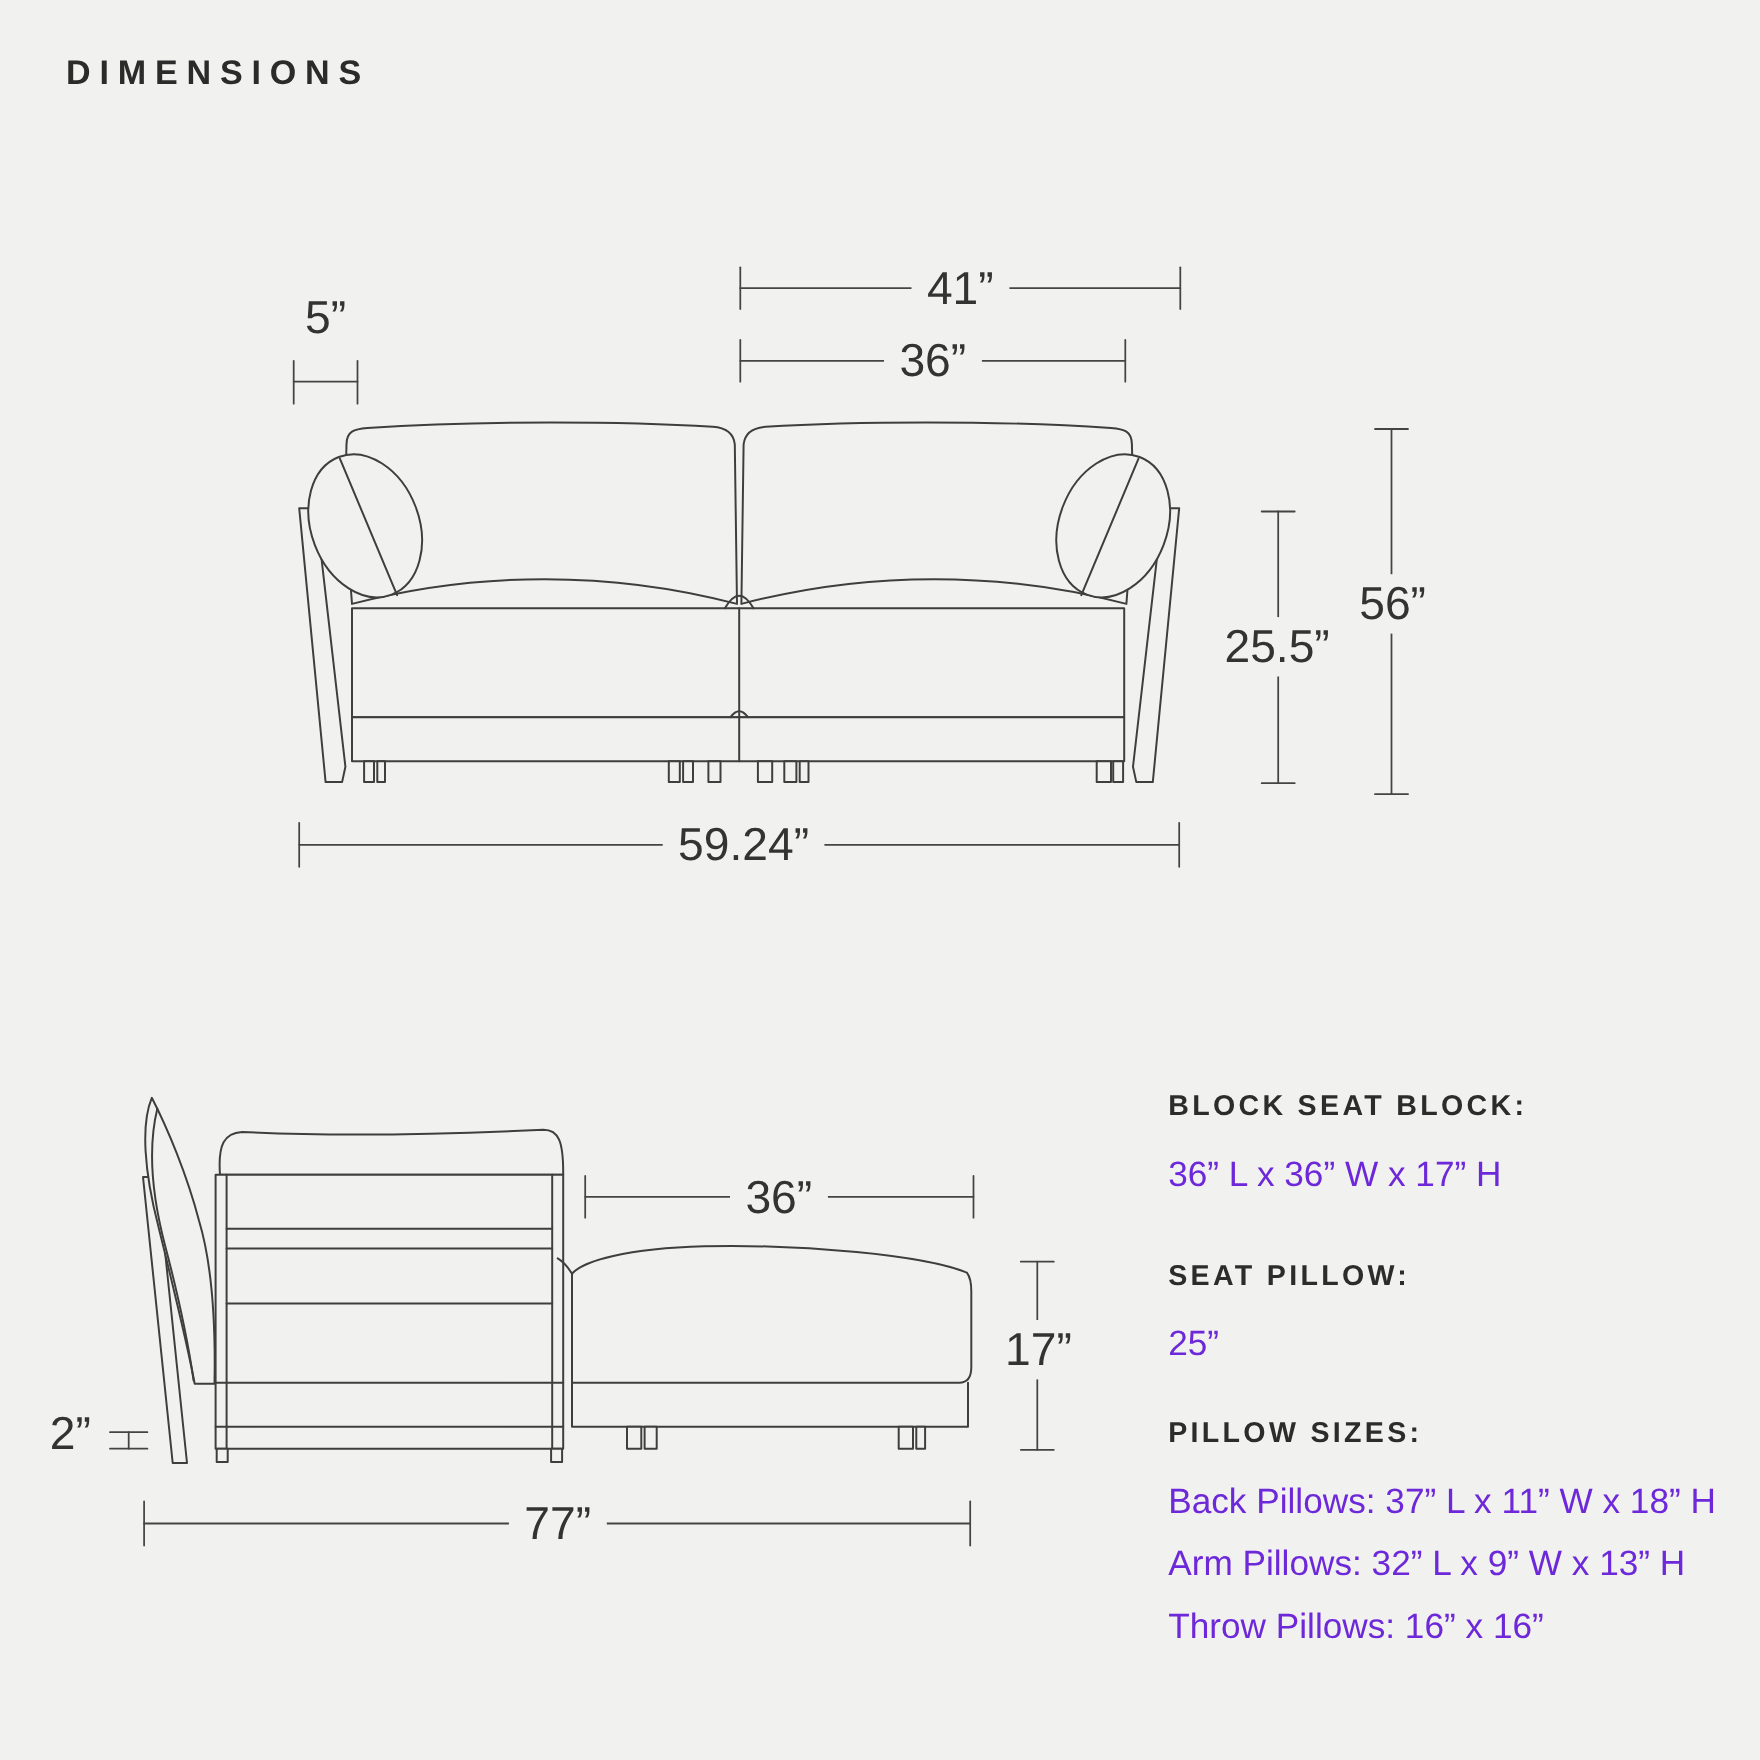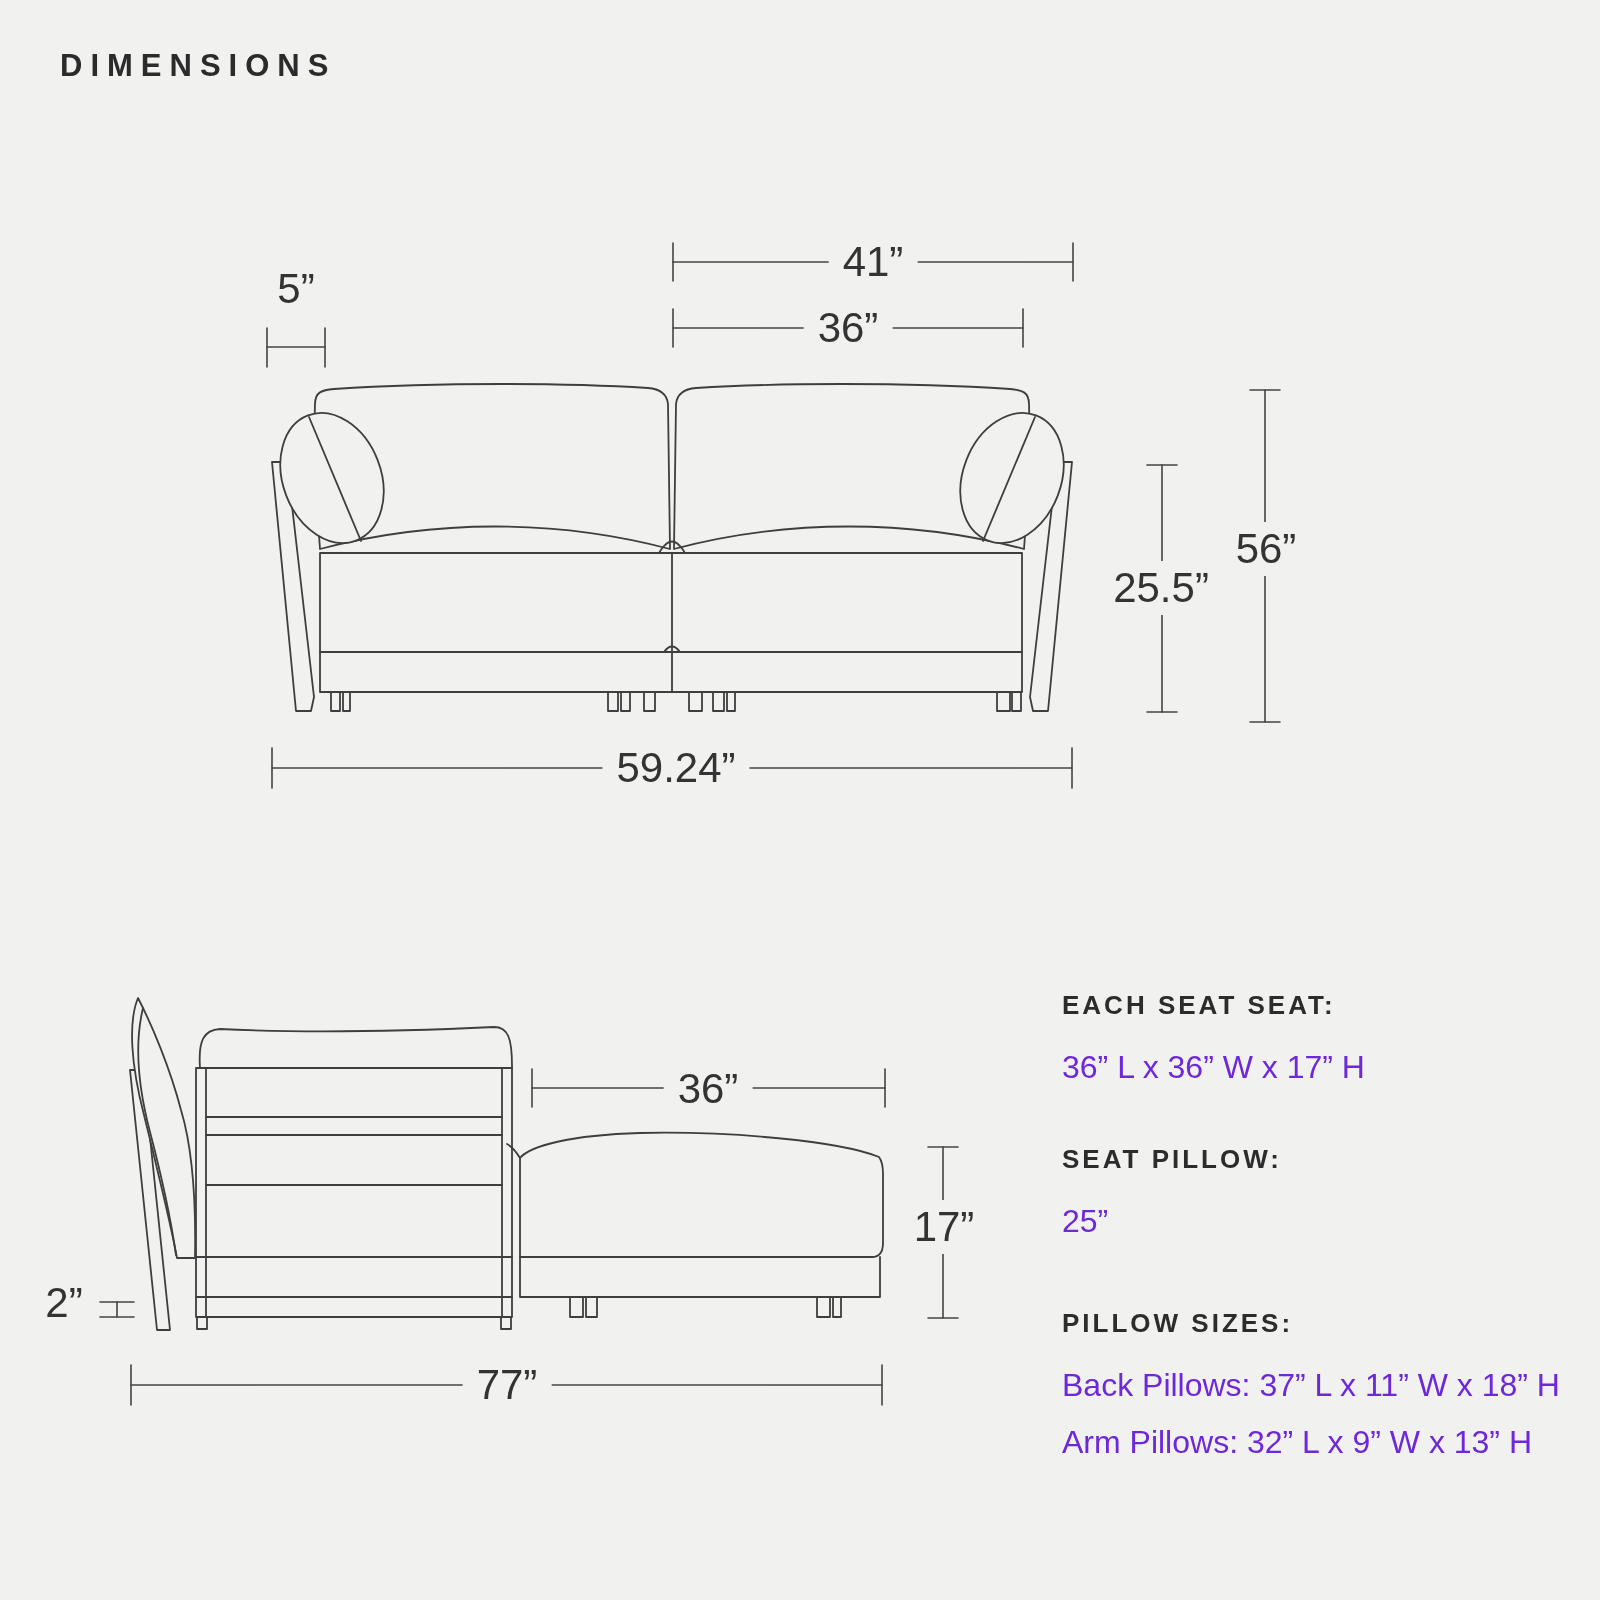--- a/index.html
+++ b/index.html
@@ -199,34 +199,35 @@
   <div class="dim-label" style="left:676px;top:768px;">59.24”</div>
   <div class="dim-label" style="left:1161px;top:588px;">25.5”</div>
   <div class="dim-label" style="left:1266px;top:549px;">56”</div>
 
   <div class="dim-label" style="left:708px;top:1089px;">36”</div>
   <div class="dim-label" style="left:944px;top:1227px;">17”</div>
   <div class="dim-label side-label" style="left:64px;top:1303px;">2”</div>
   <div class="dim-label" style="left:507px;top:1385px;">77”</div>
 
   <div class="spec-group" style="top:990px;">
-    <div class="spec-heading">EACH SEAT SEAT:</div>
+    <div class="spec-heading">BLOCK SEAT BLOCK:</div>
     <div class="spec-lines">
       <div class="spec-line">36” L x 36” W x 17” H</div>
     </div>
   </div>
 
   <div class="spec-group" style="top:1144px;">
     <div class="spec-heading">SEAT PILLOW:</div>
     <div class="spec-lines">
       <div class="spec-line">25”</div>
     </div>
   </div>
 
-  <div class="spec-group" style="top:1287px;margin-top:21px;">
+  <div class="spec-group" style="top:1287px;">
     <div class="spec-heading">PILLOW SIZES:</div>
     <div class="spec-lines">
       <div class="spec-line">Back Pillows: 37” L x 11” W x 18” H</div>
       <div class="spec-line">Arm Pillows: 32” L x 9” W x 13” H</div>
+      <div class="spec-line">Throw Pillows: 16” x 16”</div>
     </div>
   </div>
 
 </div>
 
 </body></html>

